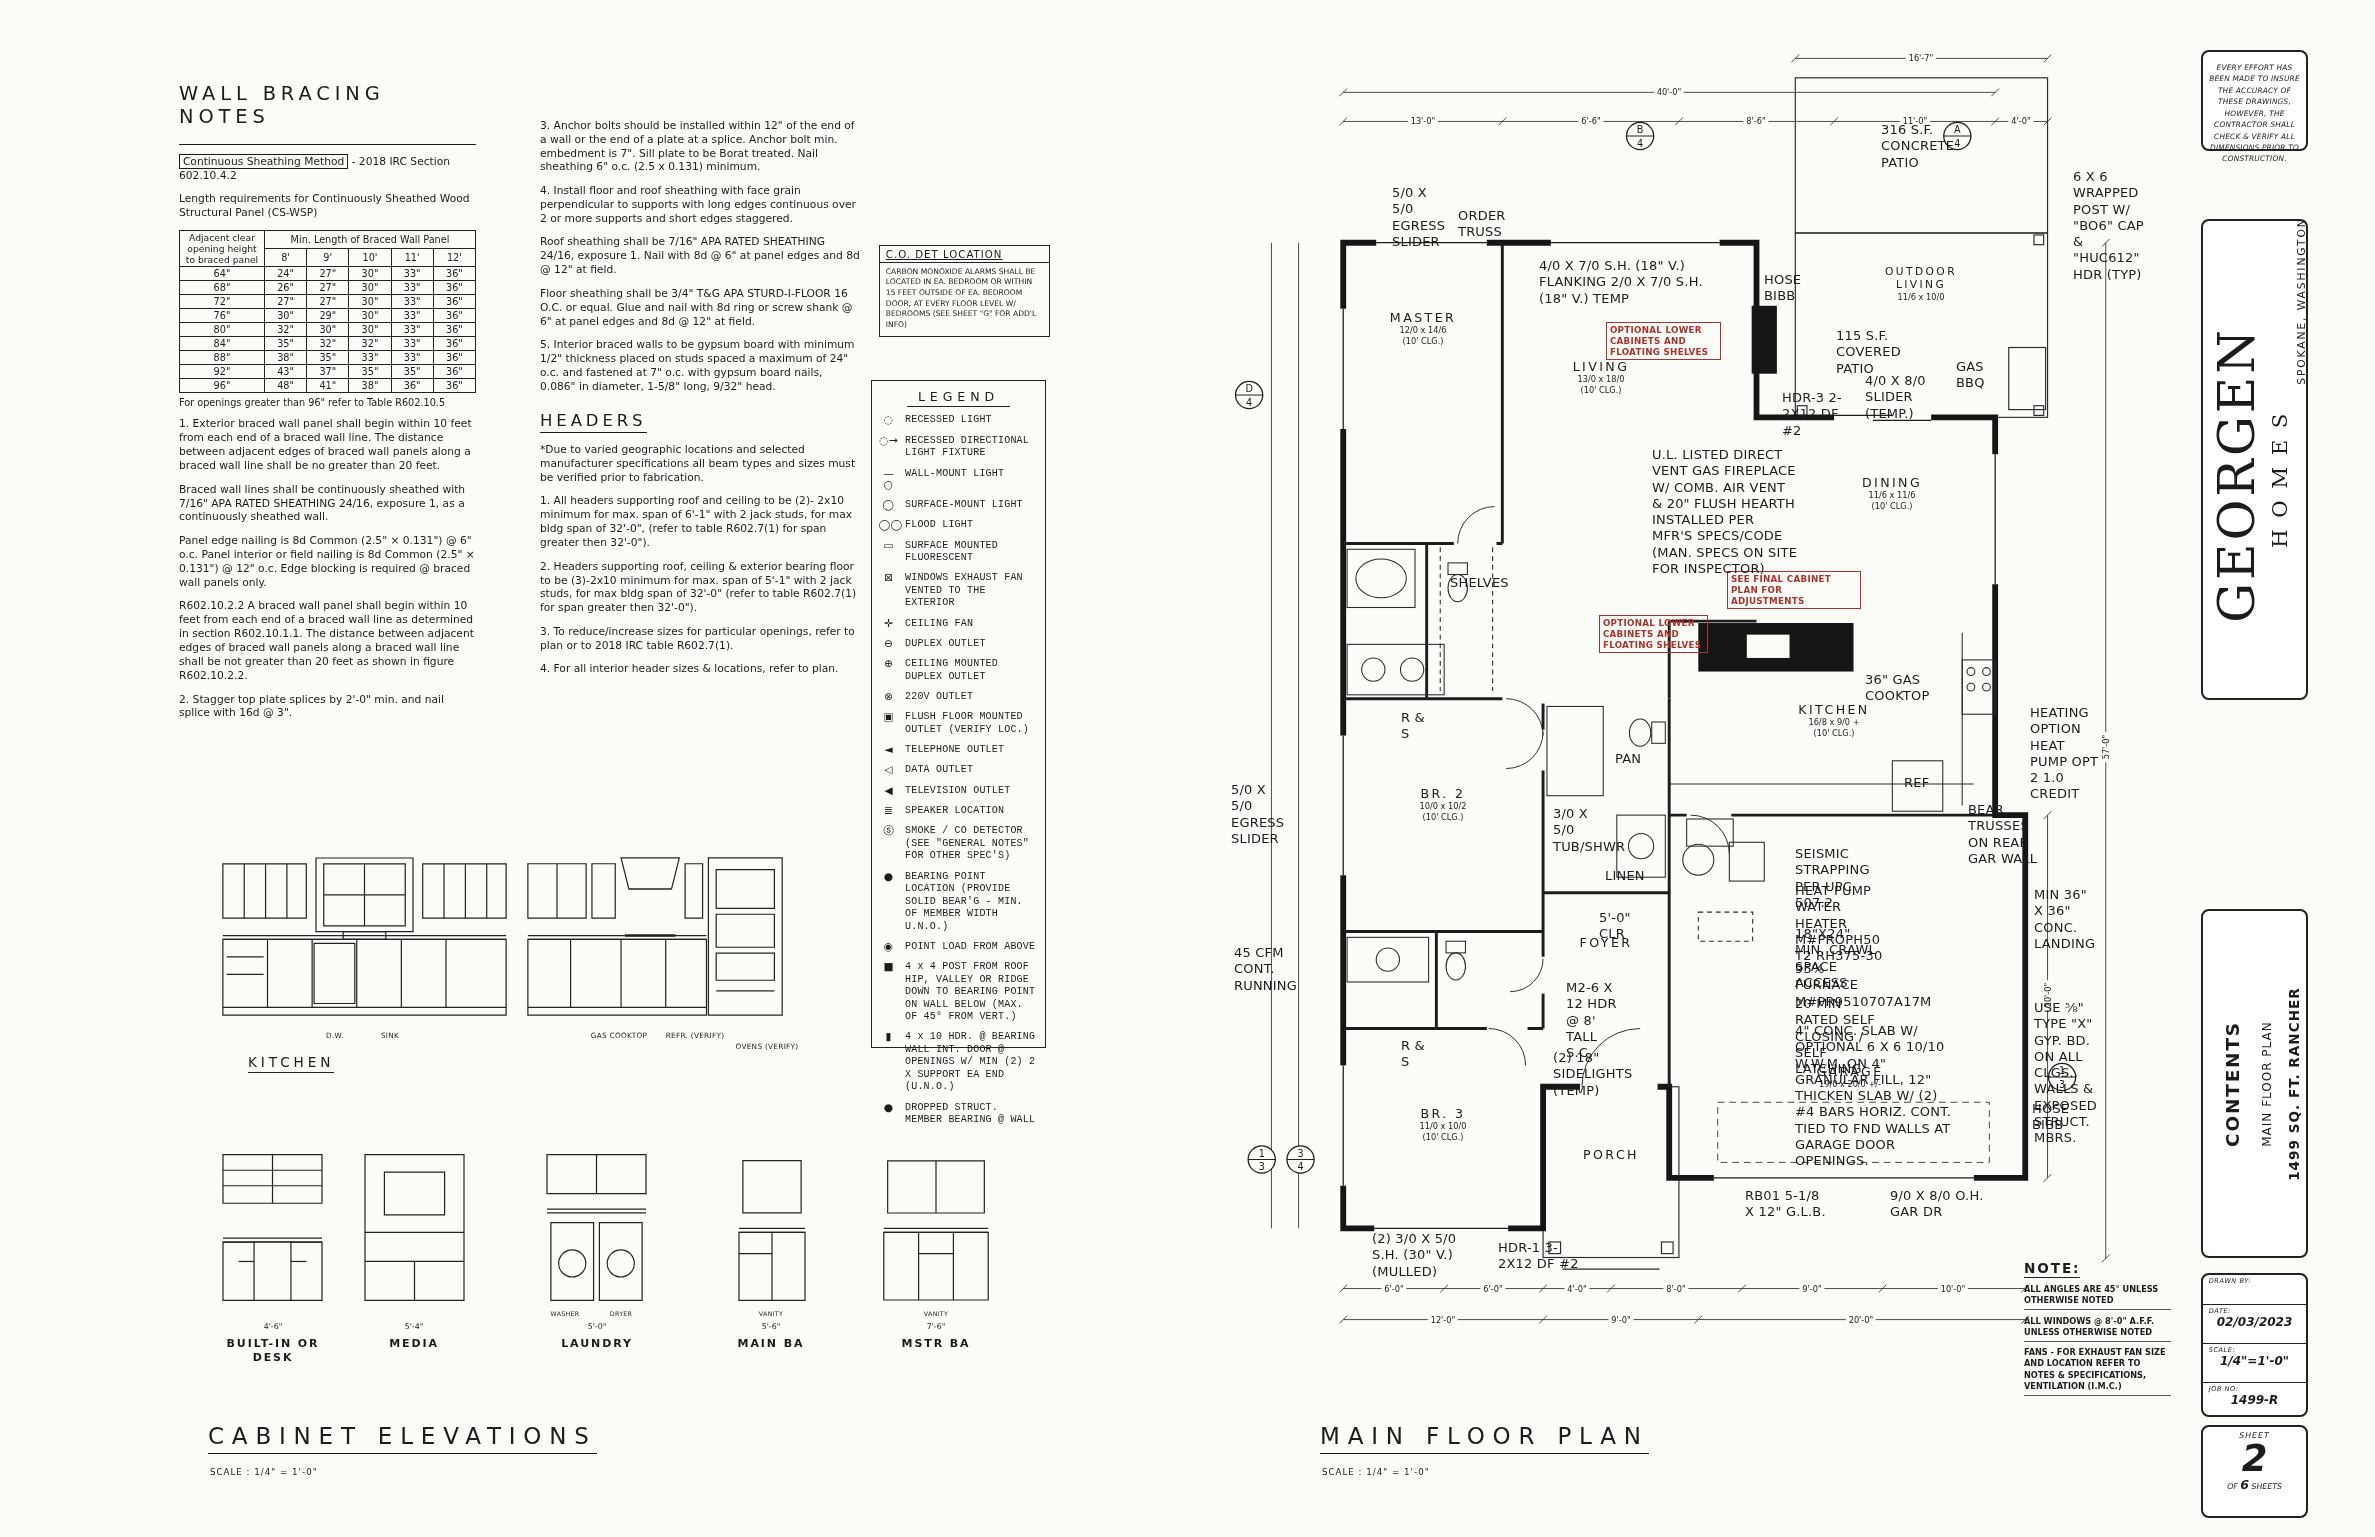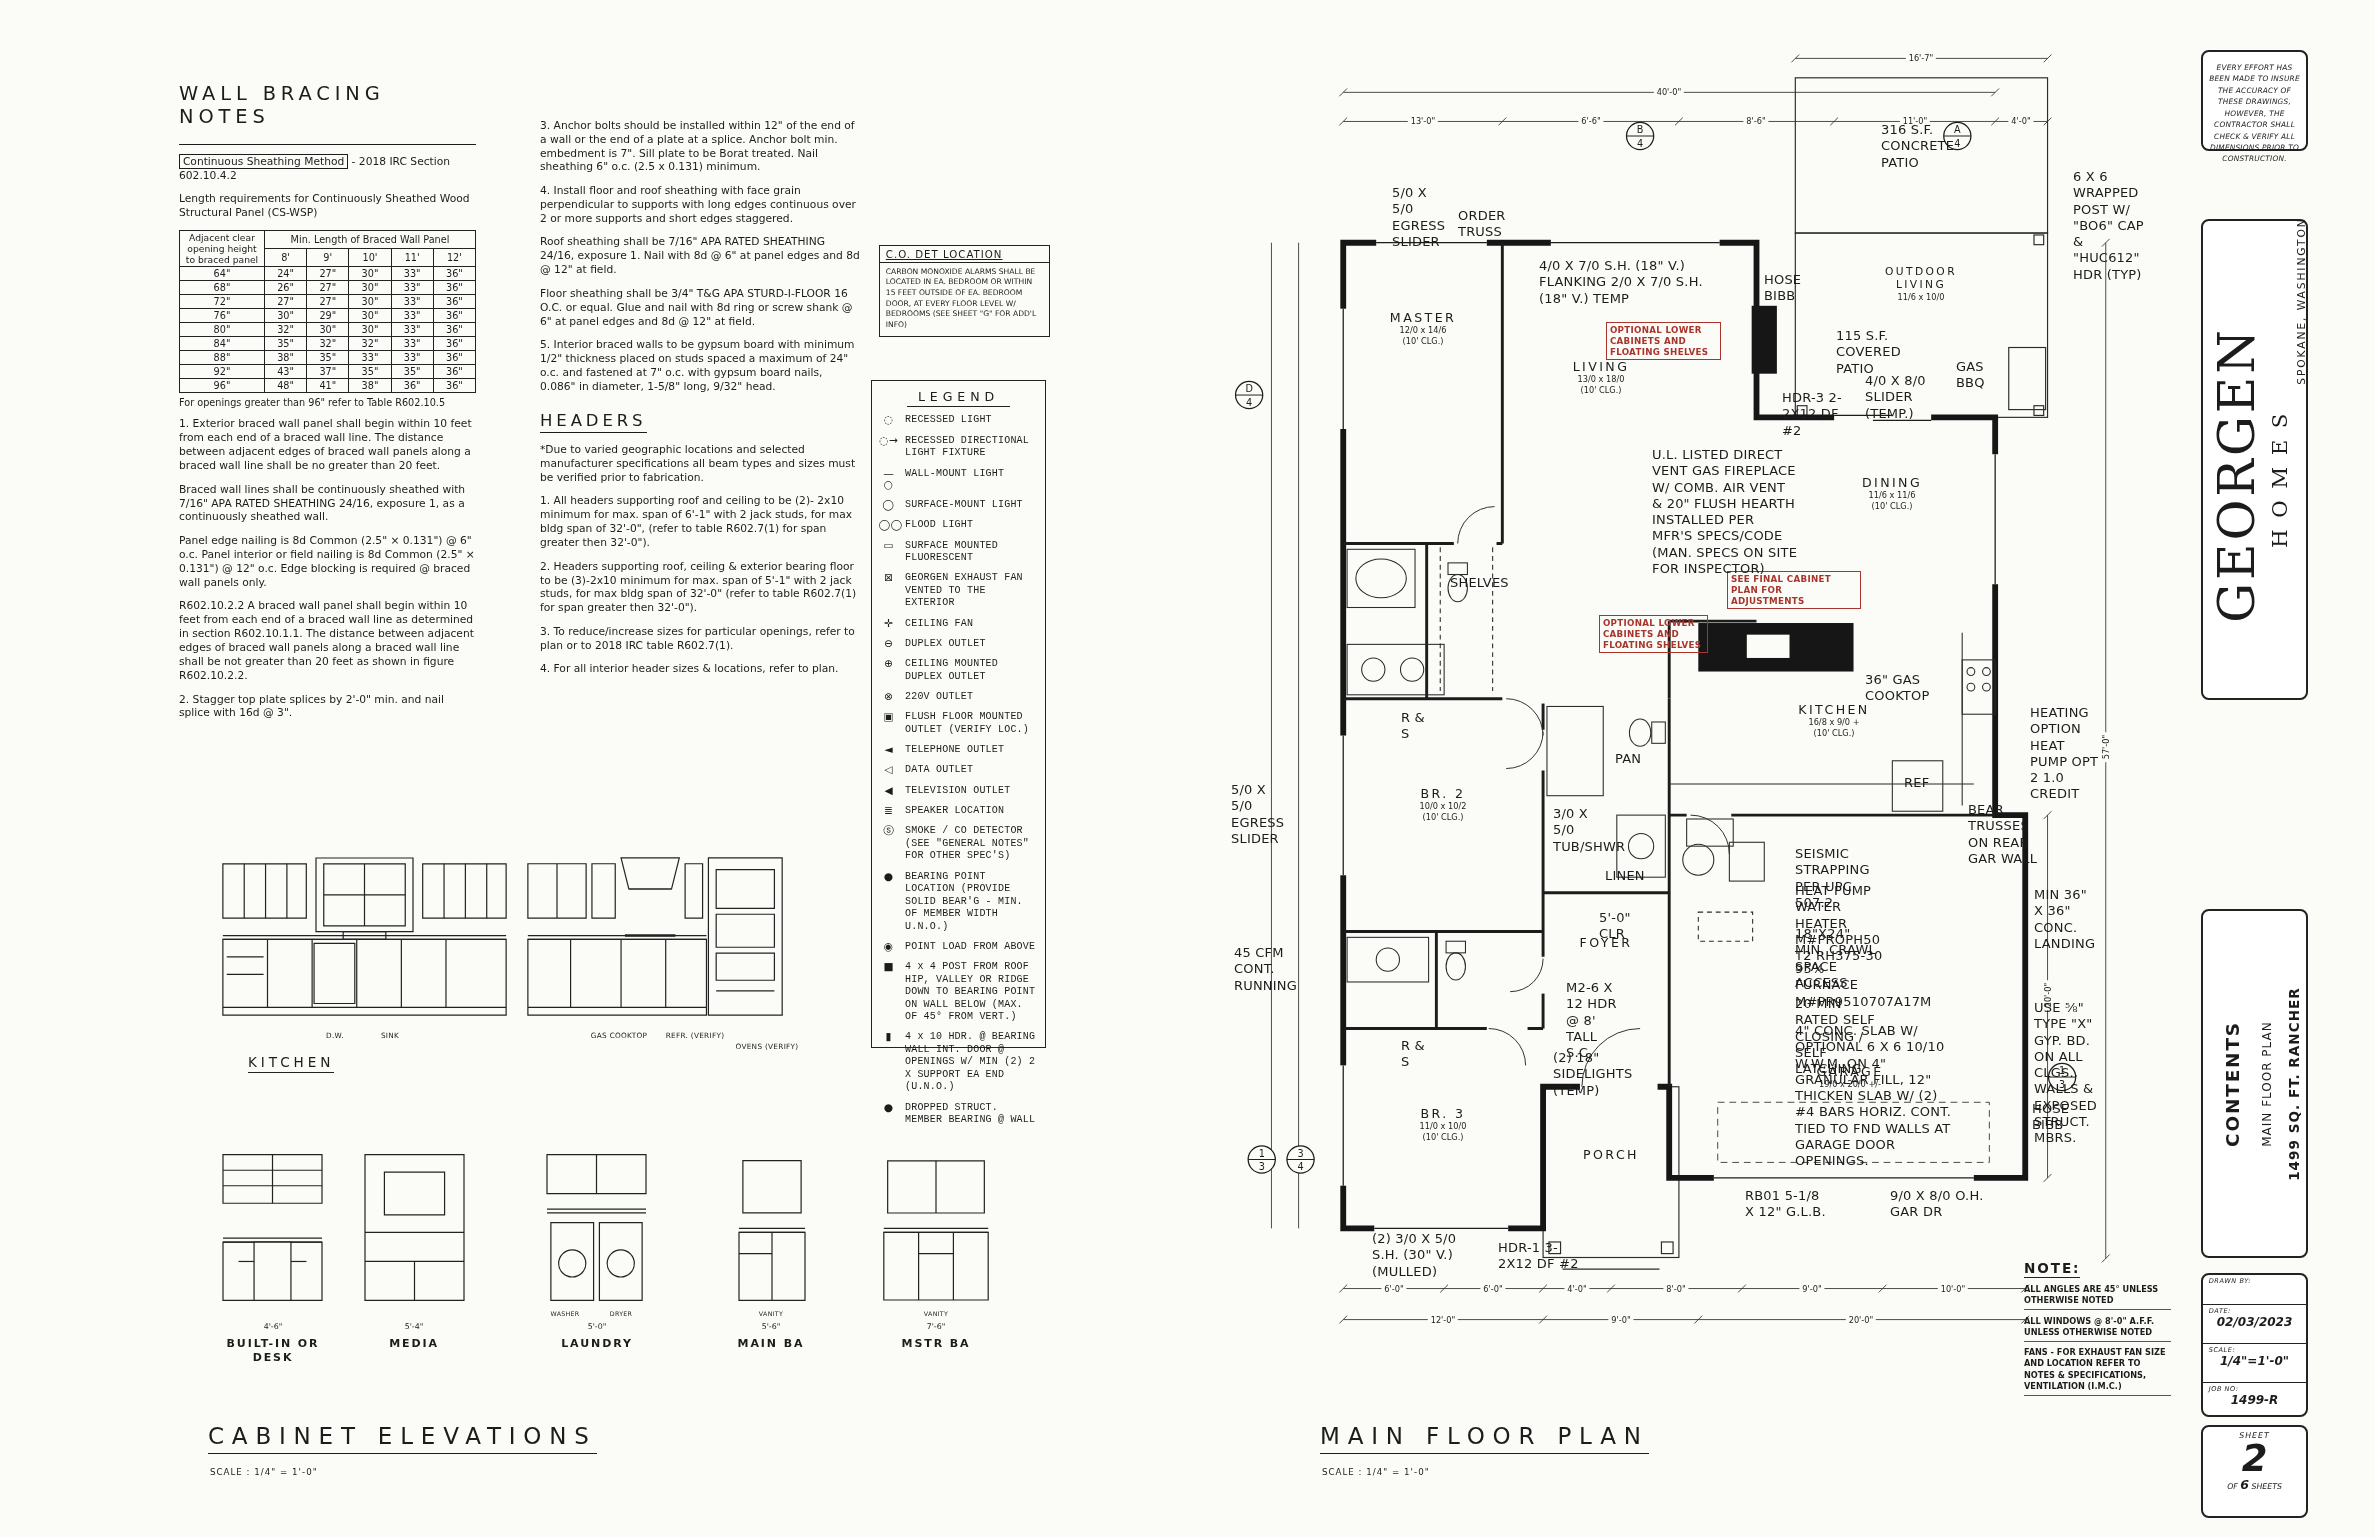--- a/index.html
+++ b/index.html
@@ -266,21 +266,21 @@
           <span class="lbl">FLOOD LIGHT</span>
         </div>
 
         <div class="li">
           <span class="sym">▭</span>
           <span class="lbl">SURFACE MOUNTED FLUORESCENT</span>
         </div>
 
         <div class="li">
           <span class="sym">⊠</span>
-          <span class="lbl">GEORGEN EXHAUST FAN VENTED TO THE EXTERIOR</span>
+          <span class="lbl">WINDOWS EXHAUST FAN VENTED TO THE EXTERIOR</span>
         </div>
 
         <div class="li">
           <span class="sym">✛</span>
           <span class="lbl">CEILING FAN</span>
         </div>
 
         <div class="li">
           <span class="sym">⊖</span>
           <span class="lbl">DUPLEX OUTLET</span>

